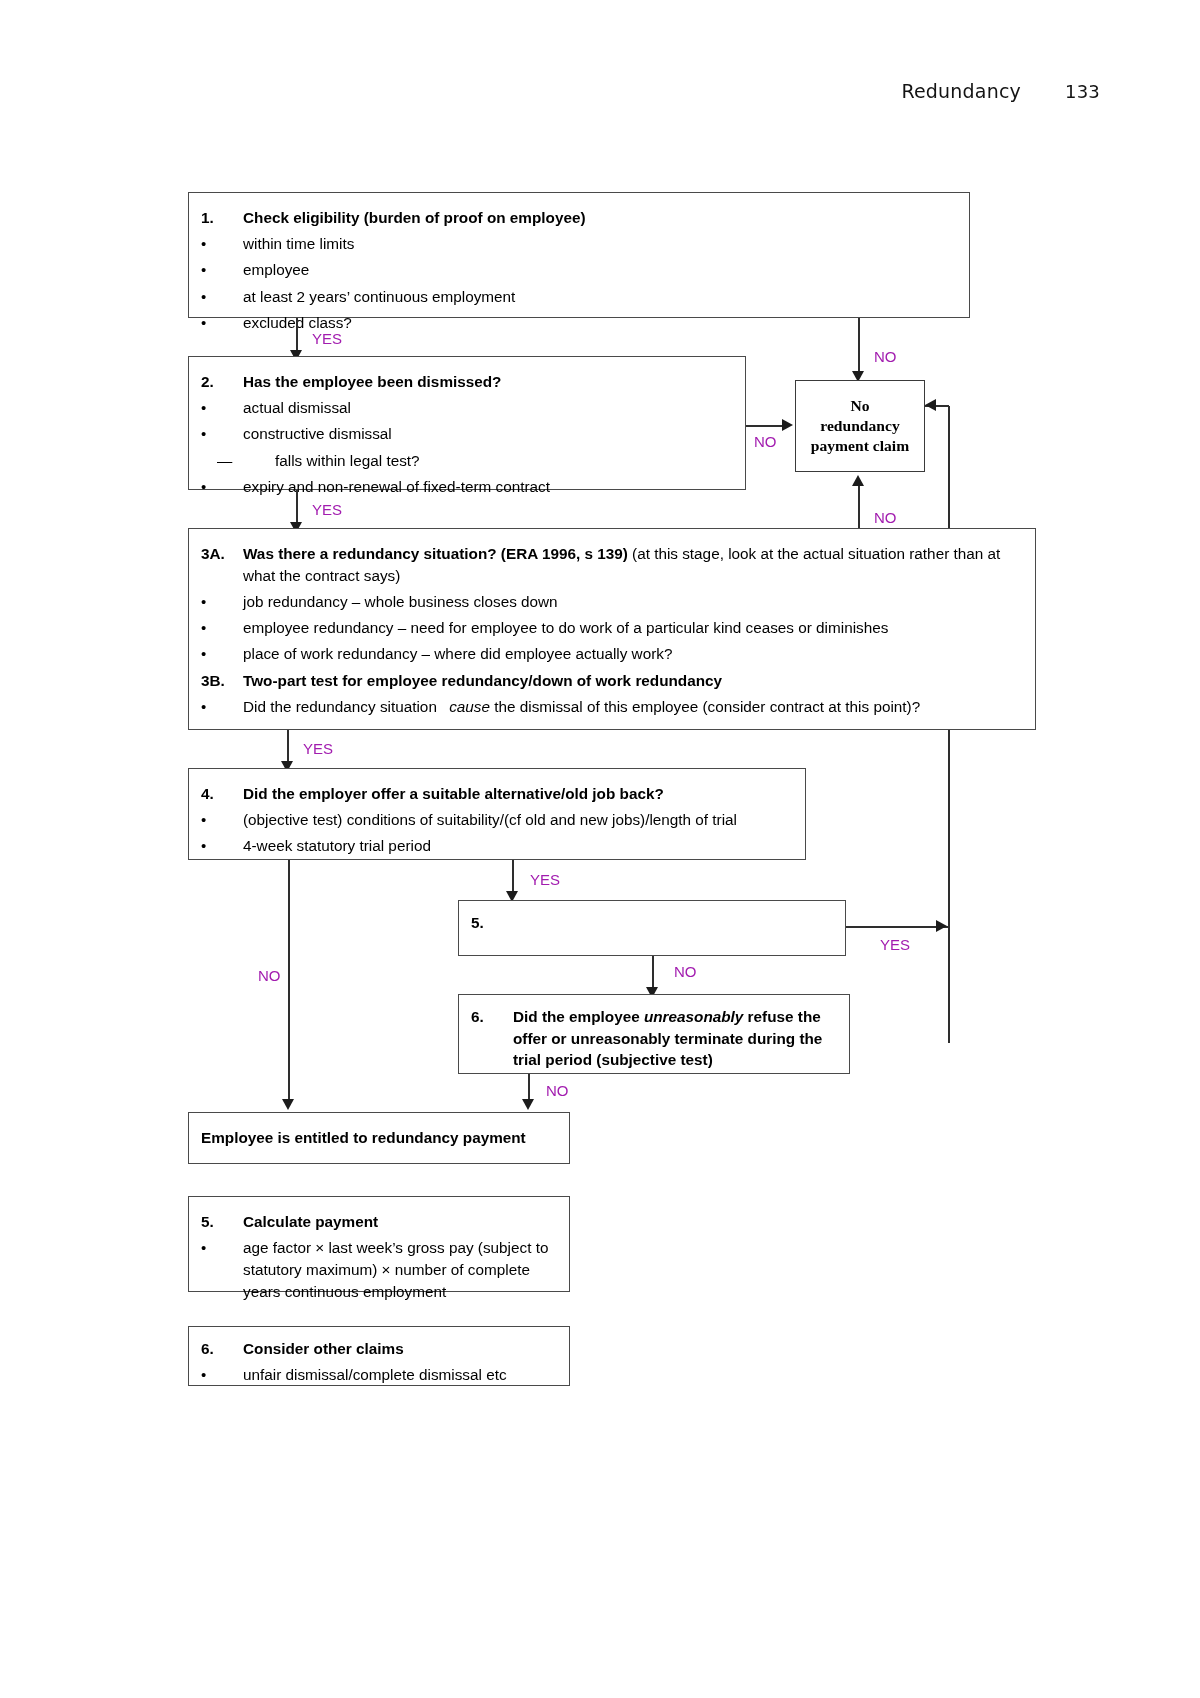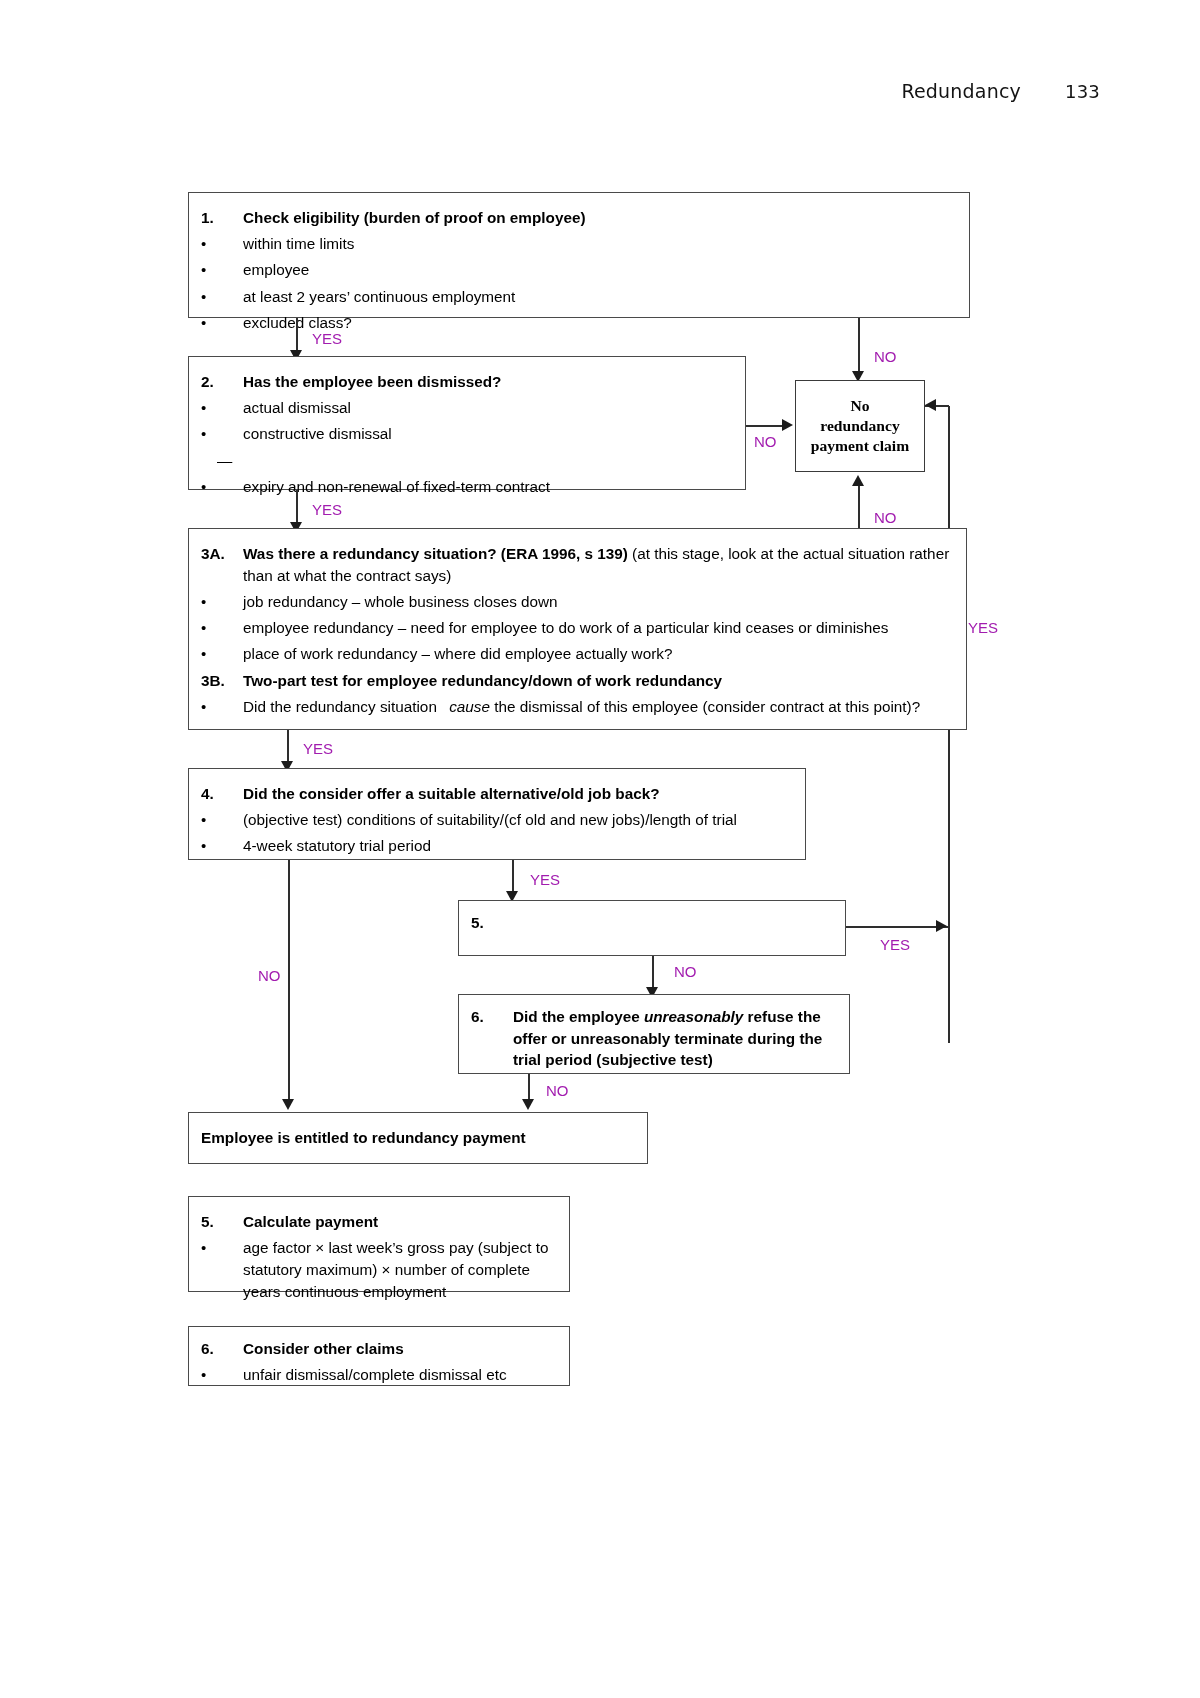--- a/index.html
+++ b/index.html
@@ -158,20 +158,21 @@
       <div class="row">
         <span class="marker bullet">•</span>
         <span class="txt">actual dismissal</span>
       </div>
       <div class="row">
         <span class="marker bullet">•</span>
         <span class="txt">constructive dismissal</span>
       </div>
       <div class="row">
         <span class="marker dash">—</span>
+        <span class="txt">falls within legal test?</span>
       </div>
       <div class="row">
         <span class="marker bullet">•</span>
         <span class="txt">expiry and non-renewal of fixed-term contract</span>
       </div>
     </div>
   </div>
 
   <div class="ln hln" style="left:746px; top:425px; width:38px;"></div>
   <div class="arrow right" style="left:782px; top:419px;"></div>
@@ -191,21 +192,21 @@
 
   <div class="ln vln" style="left:858px; top:486px; height:58px;"></div>
   <div class="arrow up" style="left:852px; top:475px;"></div>
   <div class="elabel" style="left:874px; top:510px;">NO</div>
 
   <div class="ln vln" style="left:948px; top:406px; height:637px;"></div>
   <div class="ln hln" style="left:925px; top:405px; width:24px;"></div>
   <div class="arrow left" style="left:925px; top:399px;"></div>
   <div class="elabel" style="left:968px; top:620px;">YES</div>
 
-  <div class="box" style="left:188px; top:528px; width:779px; height:202px;">
+  <div class="box" style="left:188px; top:528px; width:848px; height:202px;">
     <div class="rows">
       <div class="row">
         <span class="marker wide">3A.</span>
         <span class="txt"><span class="b">Was there a redundancy situation? (ERA 1996, s 139)</span><span class="n"> (at this stage, look at the actual situation rather than at what the contract says)</span></span>
       </div>
       <div class="row">
         <span class="marker bullet">•</span>
         <span class="txt">job redundancy – whole business closes down</span>
       </div>
       <div class="row">
@@ -228,21 +229,21 @@
   </div>
 
   <div class="ln vln" style="left:287px; top:730px; height:34px;"></div>
   <div class="arrow down" style="left:281px; top:761px;"></div>
   <div class="elabel" style="left:303px; top:741px;">YES</div>
 
   <div class="box" style="left:188px; top:768px; width:618px; height:92px;">
     <div class="rows">
       <div class="row">
         <span class="marker">4.</span>
-        <span class="txt b">Did the consider offer a suitable alternative/old job back?</span>
+        <span class="txt b">Did the employer offer a suitable alternative/old job back?</span>
       </div>
       <div class="row">
         <span class="marker bullet">•</span>
         <span class="txt">(objective test) conditions of suitability/(cf old and new jobs)/length of trial</span>
       </div>
       <div class="row">
         <span class="marker bullet">•</span>
         <span class="txt">4-week statutory trial period</span>
       </div>
     </div>
@@ -278,21 +279,21 @@
         <span class="marker">6.</span>
         <span class="txt b"><span>Did the employee </span><span class="bi">unreasonably</span><span> refuse the offer or unreasonably terminate during the trial period (subjective test)</span></span>
       </div>
     </div>
   </div>
 
   <div class="ln vln" style="left:528px; top:1074px; height:28px;"></div>
   <div class="arrow down" style="left:522px; top:1099px;"></div>
   <div class="elabel" style="left:546px; top:1083px;">NO</div>
 
-  <div class="box" style="left:188px; top:1112px; width:460px; height:52px;">
+  <div class="box" style="left:188px; top:1112px; width:382px; height:52px;">
     <div class="soleline">Employee is entitled to redundancy payment</div>
   </div>
 
   <div class="box" style="left:188px; top:1196px; width:382px; height:96px;">
     <div class="rows">
       <div class="row">
         <span class="marker">5.</span>
         <span class="txt b">Calculate payment</span>
       </div>
       <div class="row">

